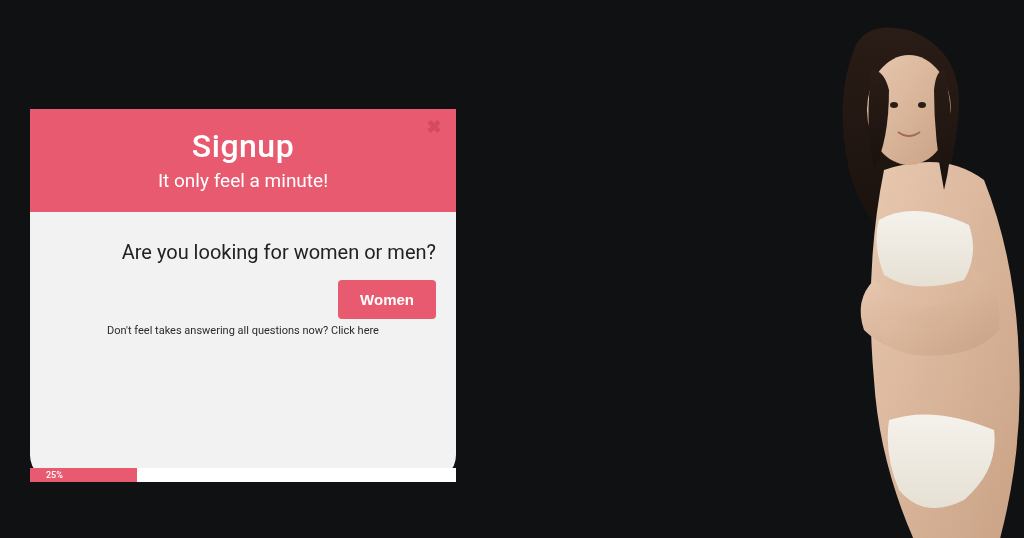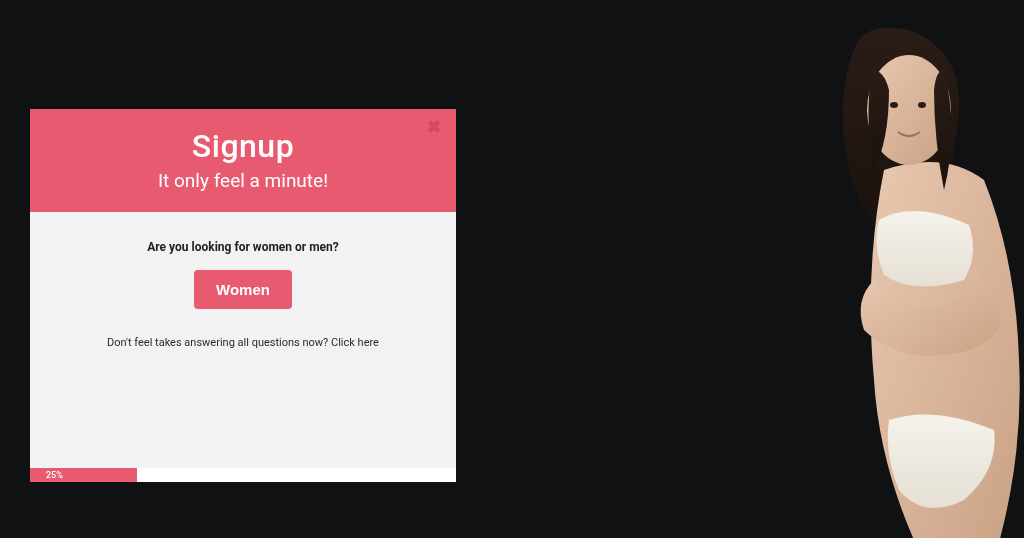--- a/index.html
+++ b/index.html
@@ -17,20 +17,21 @@
     }
     .modal {
       position: absolute;
       left: 30px;
       top: 109px;
       width: 426px;
       height: 373px;
       background: #f2f2f2;
       display: flex;
       flex-direction: column;
+      border-radius: 27px;
     }
     .modal-header {
       background: #e85a70;
       color: #fff;
       text-align: center;
       padding: 18px 12px 20px;
       position: relative;
     }
     .modal-header h1 {
       font-size: 32px;
@@ -54,30 +55,30 @@
       font-weight: bold;
       line-height: 16px;
     }
     .modal-body {
       flex: 1;
       padding: 28px 20px 0;
       text-align: center;
       color: #2b2b2b;
     }
     .question {
-      font-size: 12px;
-      font-weight: 700;
+      font-size: 20px;
+      font-weight: 400;
       margin-bottom: 16px;
       color: #222;
+      text-align: right;
     }
     .options {
       display: flex;
-      justify-content: center;
+      justify-content: flex-end;
       gap: 0;
-      margin-bottom: 22px;
     }
     .option-btn {
       background: #e85a70;
       color: #fff;
       border: none;
       border-radius: 4px;
       padding: 11px 22px;
       font-size: 15px;
       font-weight: 700;
       cursor: pointer;

